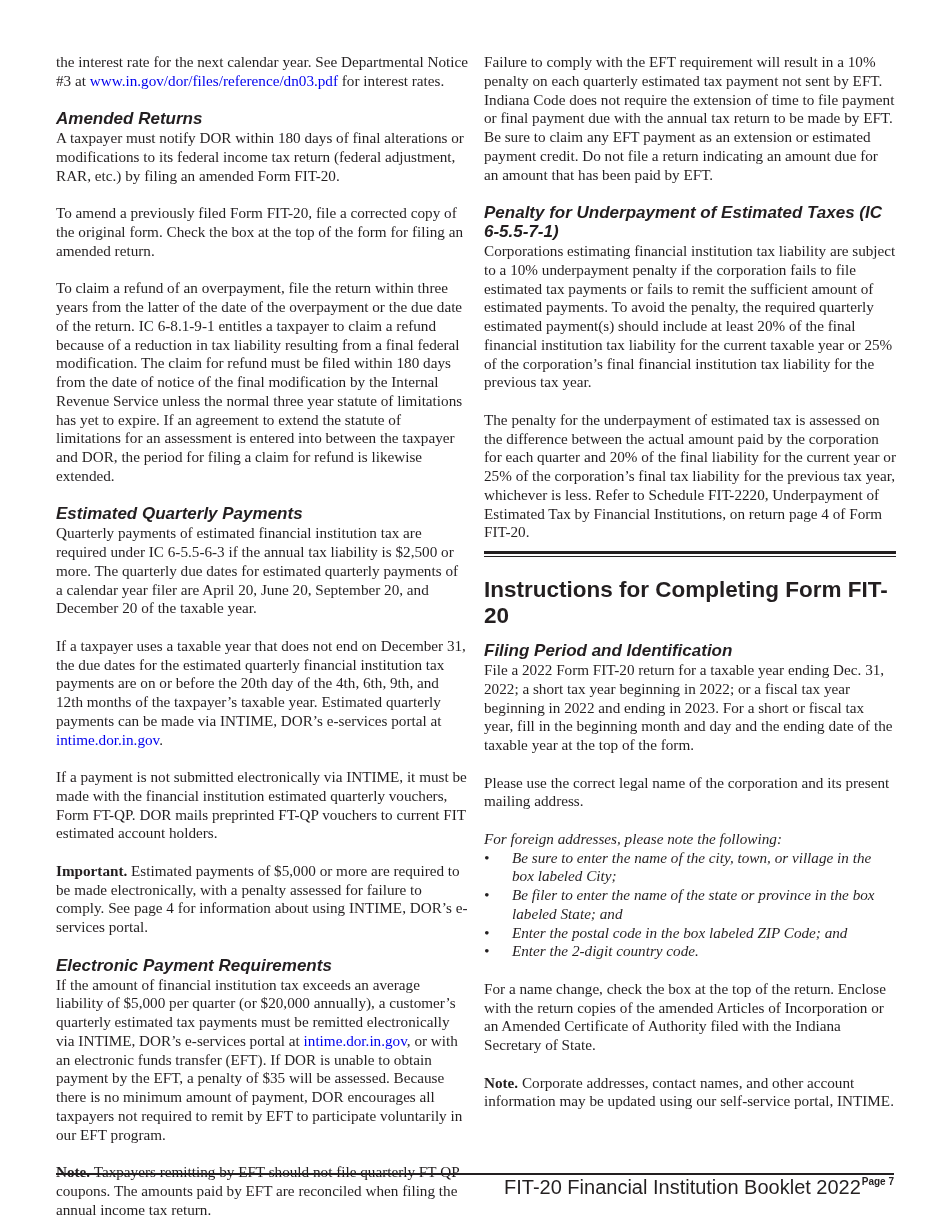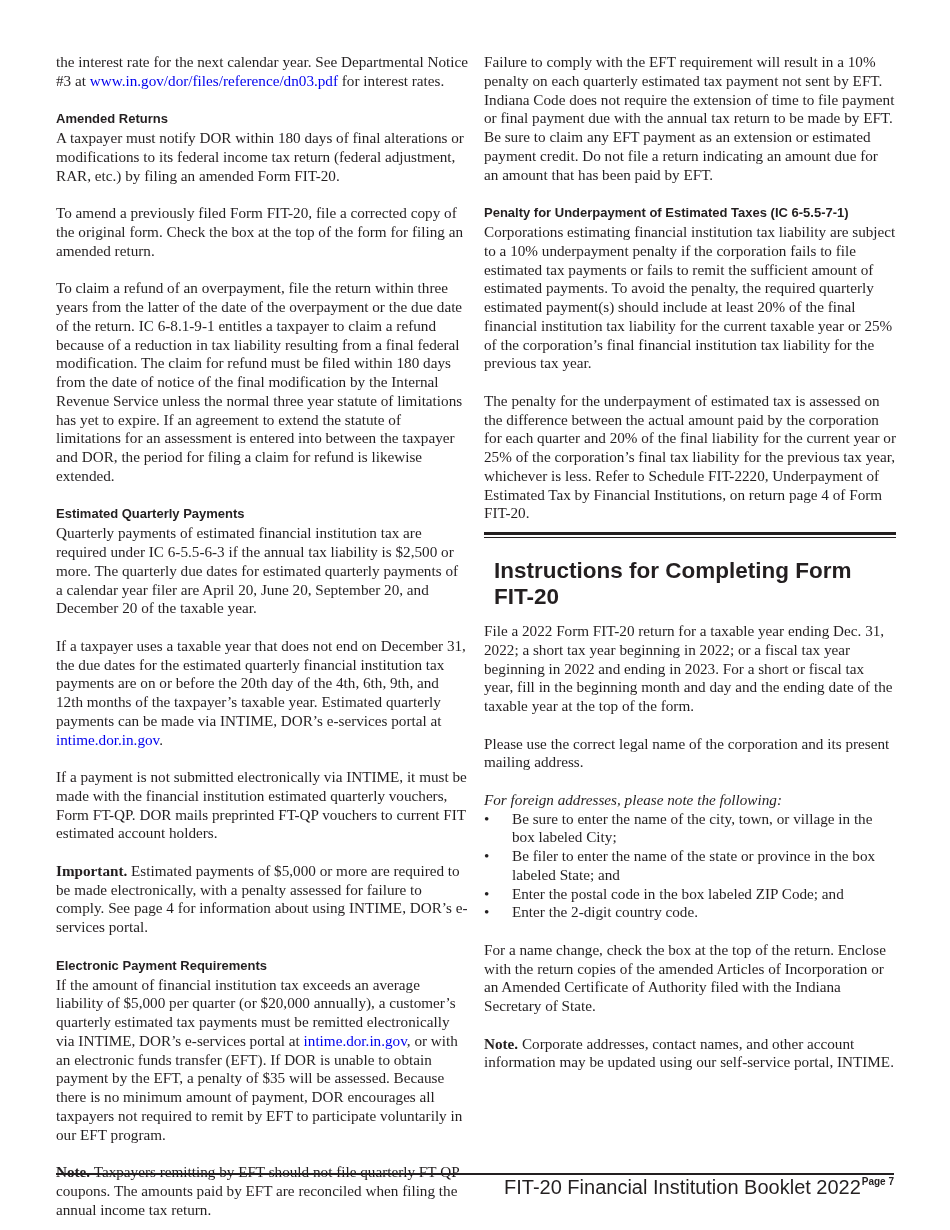--- a/index.html
+++ b/index.html
@@ -1,26 +1,26 @@
 <!DOCTYPE html>
 <html><head>
 <meta charset="utf-8">
 <style>
   html,body{margin:0;padding:0;background:#fff;}
   body{width:950px;height:1230px;position:relative;overflow:hidden;color:#231f20;}
   .col{position:absolute;top:53px;font-family:"Liberation Serif",serif;font-size:15.2px;line-height:18.75px;}
   .left{left:56px;width:412px;}
   .right{left:484px;width:412px;}
   p{margin:0 0 18.75px 0;}
-  h2{font-family:"Liberation Sans",sans-serif;font-size:13px;font-weight:bold;margin:8px 0 1px 0;line-height:19px;}
-  h1{font-family:"Liberation Sans",sans-serif;font-size:22.5px;font-weight:bold;margin:0 0 12px 10px;line-height:26px;}
+  h2{font-family:"Liberation Sans",sans-serif;font-size:17px;font-weight:bold;margin:8px 0 1px 0;line-height:19px;font-style:italic;}
+  h1{font-family:"Liberation Sans",sans-serif;font-size:22.5px;font-weight:bold;margin:0 0 12px 0;line-height:26px;}
   a{color:#0000ee;text-decoration:none;}
   .dbl{border-top:3px solid #231f20;border-bottom:1px solid #231f20;height:2px;margin:9px 0 20px 0;}
   ul{list-style:none;margin:0 0 18.75px 0;padding:0;}
-  li{position:relative;padding-left:28px;}
+  li{position:relative;padding-left:28px;font-style:italic;}
   li:before{content:"•";position:absolute;left:0;}
   i{font-style:italic;}
   .footer-rule{position:absolute;left:56px;top:1173px;width:838px;border-top:2px solid #231f20;}
   .footer-title{position:absolute;left:504px;top:1176px;font-family:"Liberation Sans",sans-serif;font-size:20px;}
   .footer-page{position:absolute;right:56px;top:1176px;font-family:Liberation Sans, sans-serif;font-size:10px;font-weight:bold;}
 </style>
 </head>
 <body>
 
 <div class="col left">
@@ -39,20 +39,21 @@
   <p><b>Note.</b><span> Taxpayers remitting by EFT should not file quarterly FT-QP coupons. The amounts paid by EFT are reconciled when filing the annual income tax return.</span></p>
 </div>
 
 <div class="col right">
   <p>Failure to comply with the EFT requirement will result in a 10% penalty on each quarterly estimated tax payment not sent by EFT. Indiana Code does not require the extension of time to file payment or final payment due with the annual tax return to be made by EFT. Be sure to claim any EFT payment as an extension or estimated payment credit. Do not file a return indicating an amount due for an amount that has been paid by EFT.</p>
   <h2>Penalty for Underpayment of Estimated Taxes (IC 6-5.5-7-1)</h2>
   <p>Corporations estimating financial institution tax liability are subject to a 10% underpayment penalty if the corporation fails to file estimated tax payments or fails to remit the sufficient amount of estimated payments. To avoid the penalty, the required quarterly estimated payment(s) should include at least 20% of the final financial institution tax liability for the current taxable year or 25% of the corporation’s final financial institution tax liability for the previous tax year.</p>
   <p style="margin-bottom:0">The penalty for the underpayment of estimated tax is assessed on the difference between the actual amount paid by the corporation for each quarter and 20% of the final liability for the current year or 25% of the corporation’s final tax liability for the previous tax year, whichever is less. Refer to Schedule FIT-2220, Underpayment of Estimated Tax by Financial Institutions, on return page 4 of Form FIT-20.</p>
   <div class="dbl"></div>
   <h1>Instructions for Completing Form FIT-20</h1>
+  <h2>Filing Period and Identification</h2>
   <p>File a 2022 Form FIT-20 return for a taxable year ending Dec. 31, 2022; a short tax year beginning in 2022; or a fiscal tax year beginning in 2022 and ending in 2023. For a short or fiscal tax year, fill in the beginning month and day and the ending date of the taxable year at the top of the form.</p>
   <p>Please use the correct legal name of the corporation and its present mailing address.</p>
   <i>For foreign addresses, please note the following:</i>
   <ul>
     <li>Be sure to enter the name of the city, town, or village in the box labeled City;</li>
     <li>Be filer to enter the name of the state or province in the box labeled State; and</li>
     <li>Enter the postal code in the box labeled ZIP Code; and</li>
     <li>Enter the 2-digit country code.</li>
   </ul>
   <p>For a name change, check the box at the top of the return. Enclose with the return copies of the amended Articles of Incorporation or an Amended Certificate of Authority filed with the Indiana Secretary of State.</p>

